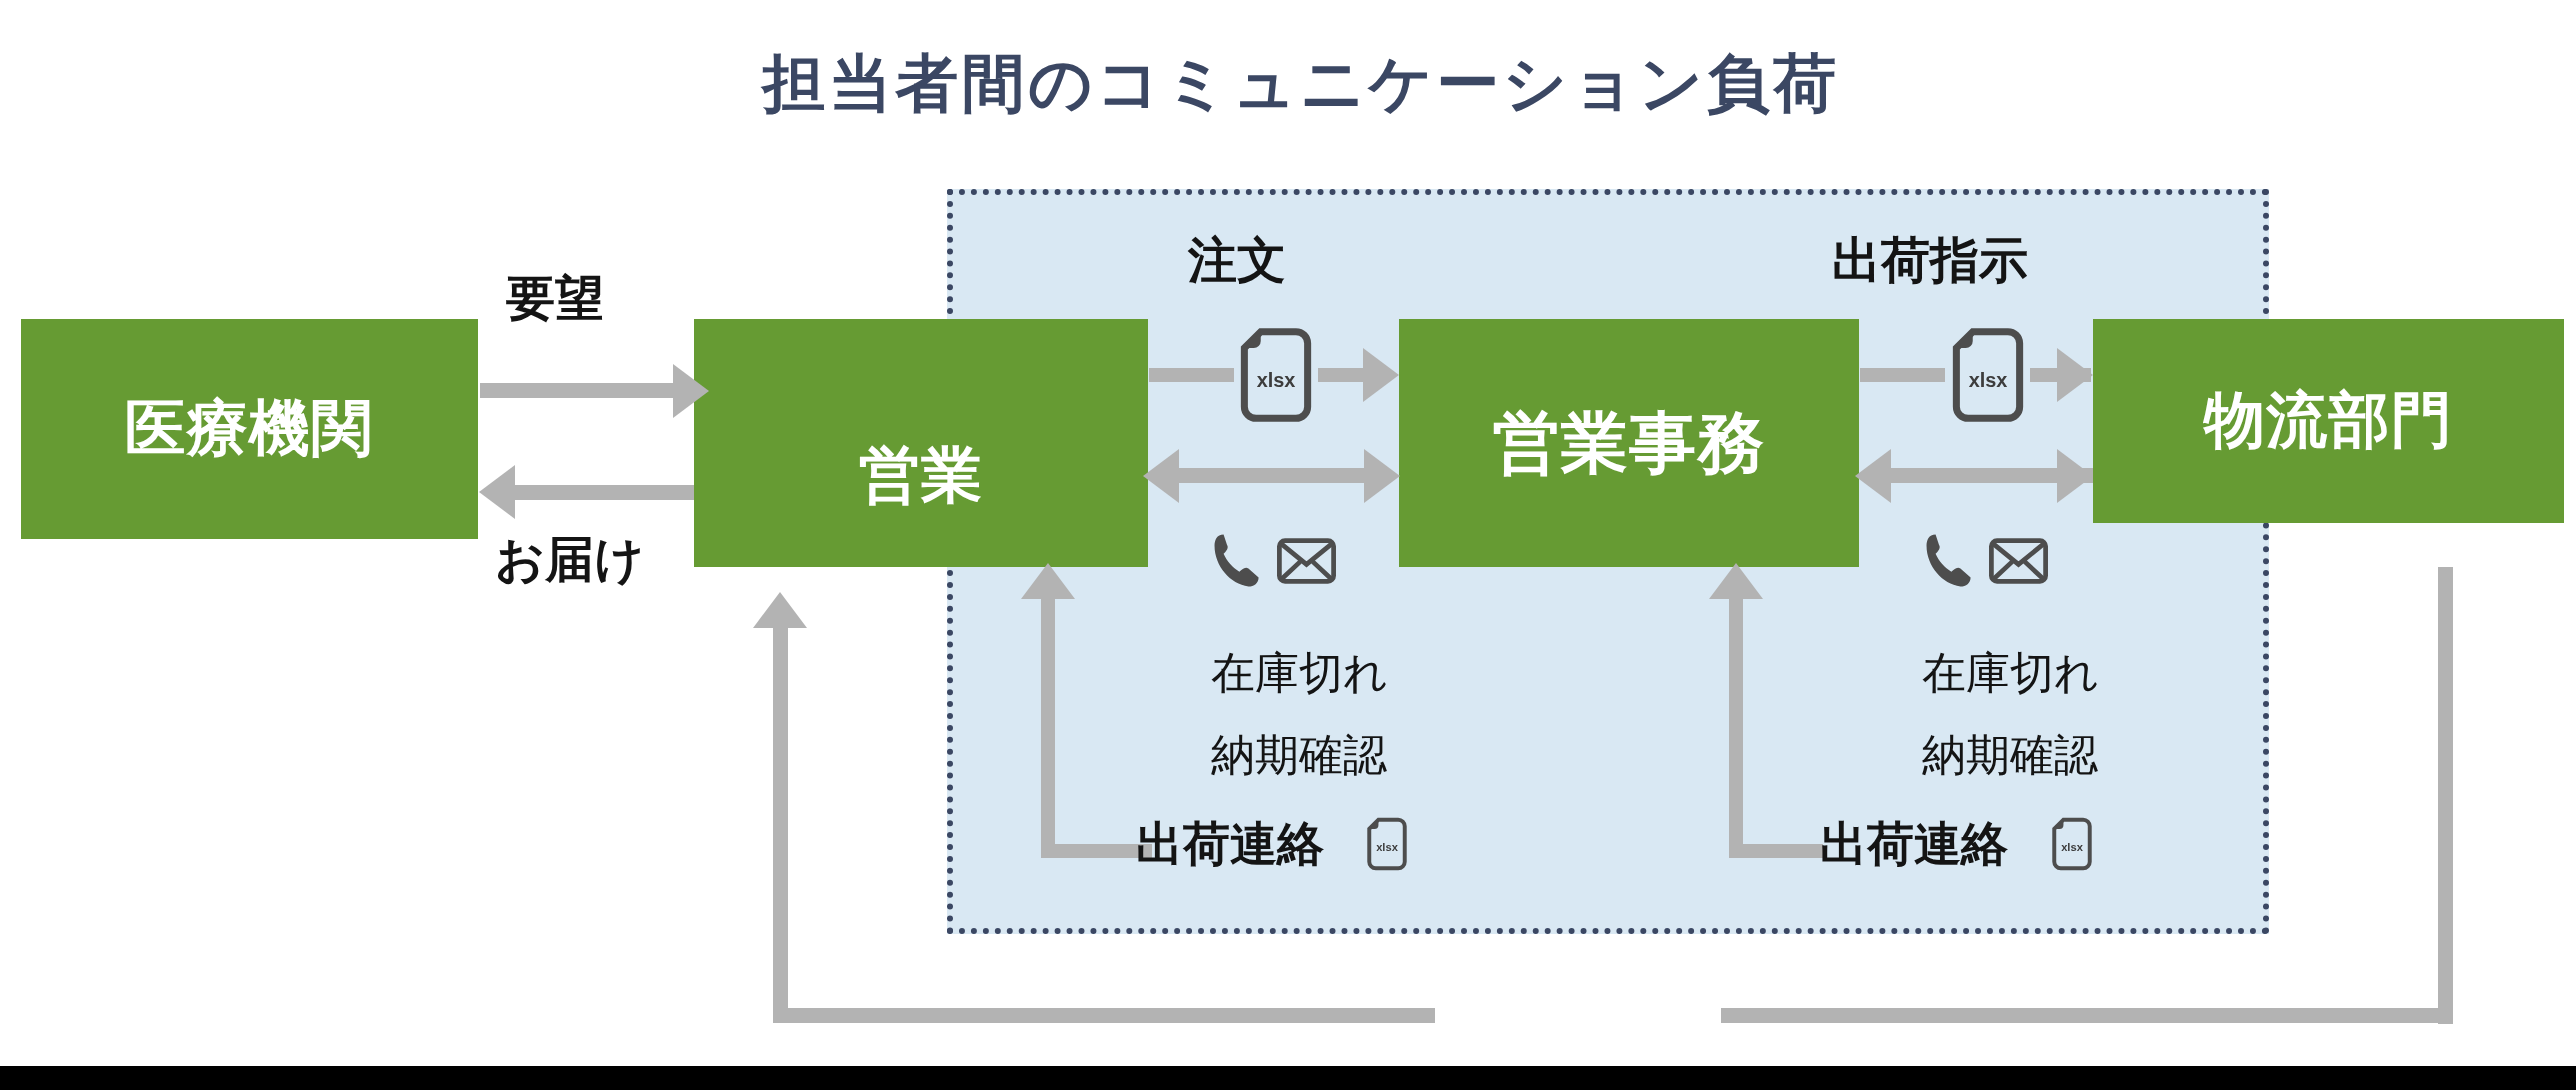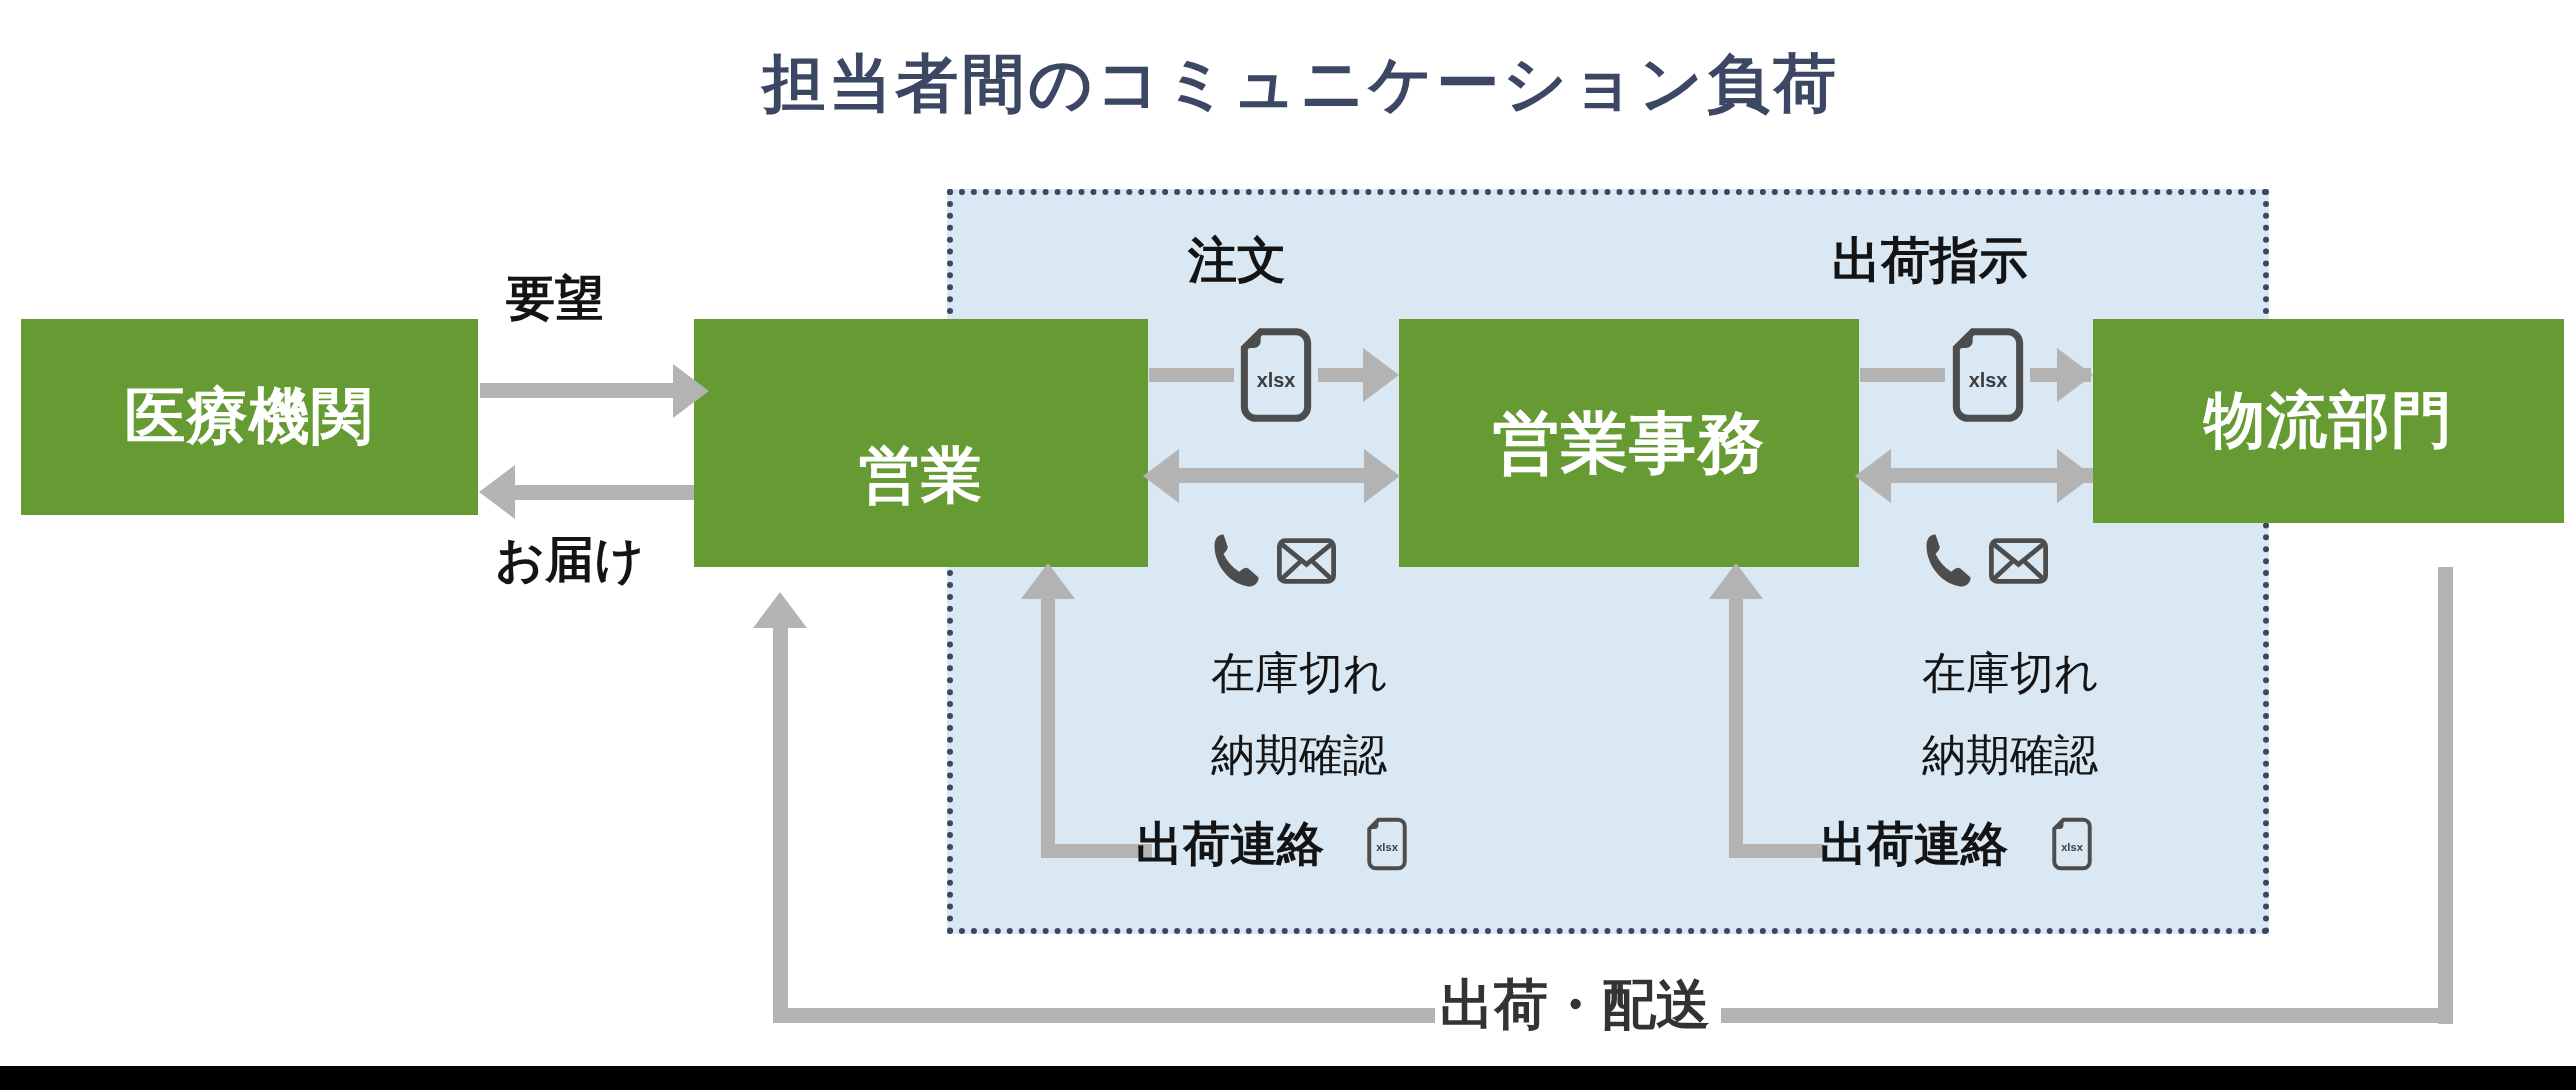--- a/index.html
+++ b/index.html
@@ -19,21 +19,21 @@
     position:absolute;left:947px;top:189px;width:1322px;height:745px;
     background:#d9e8f3;border:6.4px dotted #3b4763;box-sizing:border-box;
   }
 
   
   .dept{
     position:absolute;background:#669b33;color:#ffffff;
     display:flex;align-items:center;justify-content:center;text-align:center;
     font-weight:700;line-height:1.08;letter-spacing:1.2px;
   }
-  #dept-0{left:20.5px;top:319px;width:457px;height:196px;font-size:61px;}
+  #dept-0{left:20.5px;top:319px;width:457px;height:220px;font-size:61px;}
   #dept-1{left:694px;top:319px;width:454px;height:248px;font-size:61px;}
   #dept-2{left:1399px;top:319px;width:460px;height:248px;font-size:67px;}
   #dept-3{left:2093px;top:319px;width:471px;height:204px;font-size:61px;}
 
   
   .gbar{position:absolute;background:#b3b3b3;}
   .ghead{position:absolute;width:0;height:0;}
   .head-r{border-top:27px solid transparent;border-bottom:27px solid transparent;border-left:36px solid #b3b3b3;}
   .head-l{border-top:27px solid transparent;border-bottom:27px solid transparent;border-right:36px solid #b3b3b3;}
   .head-u{border-left:27px solid transparent;border-right:27px solid transparent;border-bottom:36px solid #b3b3b3;}
@@ -171,18 +171,17 @@
       <path d="M22 3 L8 17 H16 a6 6 0 0 0 6 -6 Z" fill="#4d4d4d"></path>
       <text x="35" y="50" font-family="'Liberation Sans',sans-serif" font-size="17" font-weight="700" fill="#3d3d3d" text-anchor="middle">xlsx</text>
     </svg>
   </div>
 
   <div class="gbar" style="left:2438px;top:567px;width:15px;height:457px;"></div>
   <div class="gbar" style="left:1721px;top:1008px;width:732px;height:15px;"></div>
   <div class="gbar" style="left:773px;top:1008px;width:662px;height:15px;"></div>
   <div class="gbar" style="left:773px;top:621px;width:15px;height:389px;"></div>
   <div class="ghead head-u" style="left:753px;top:592px;"></div>
-  <div class="flabel" style="left:1440px;top:969px;font-size:54px;color:#333333;">出荷・配送</div>
 
   <div class="blackbar"></div>
 
 </div>
 
 
 </body></html>

